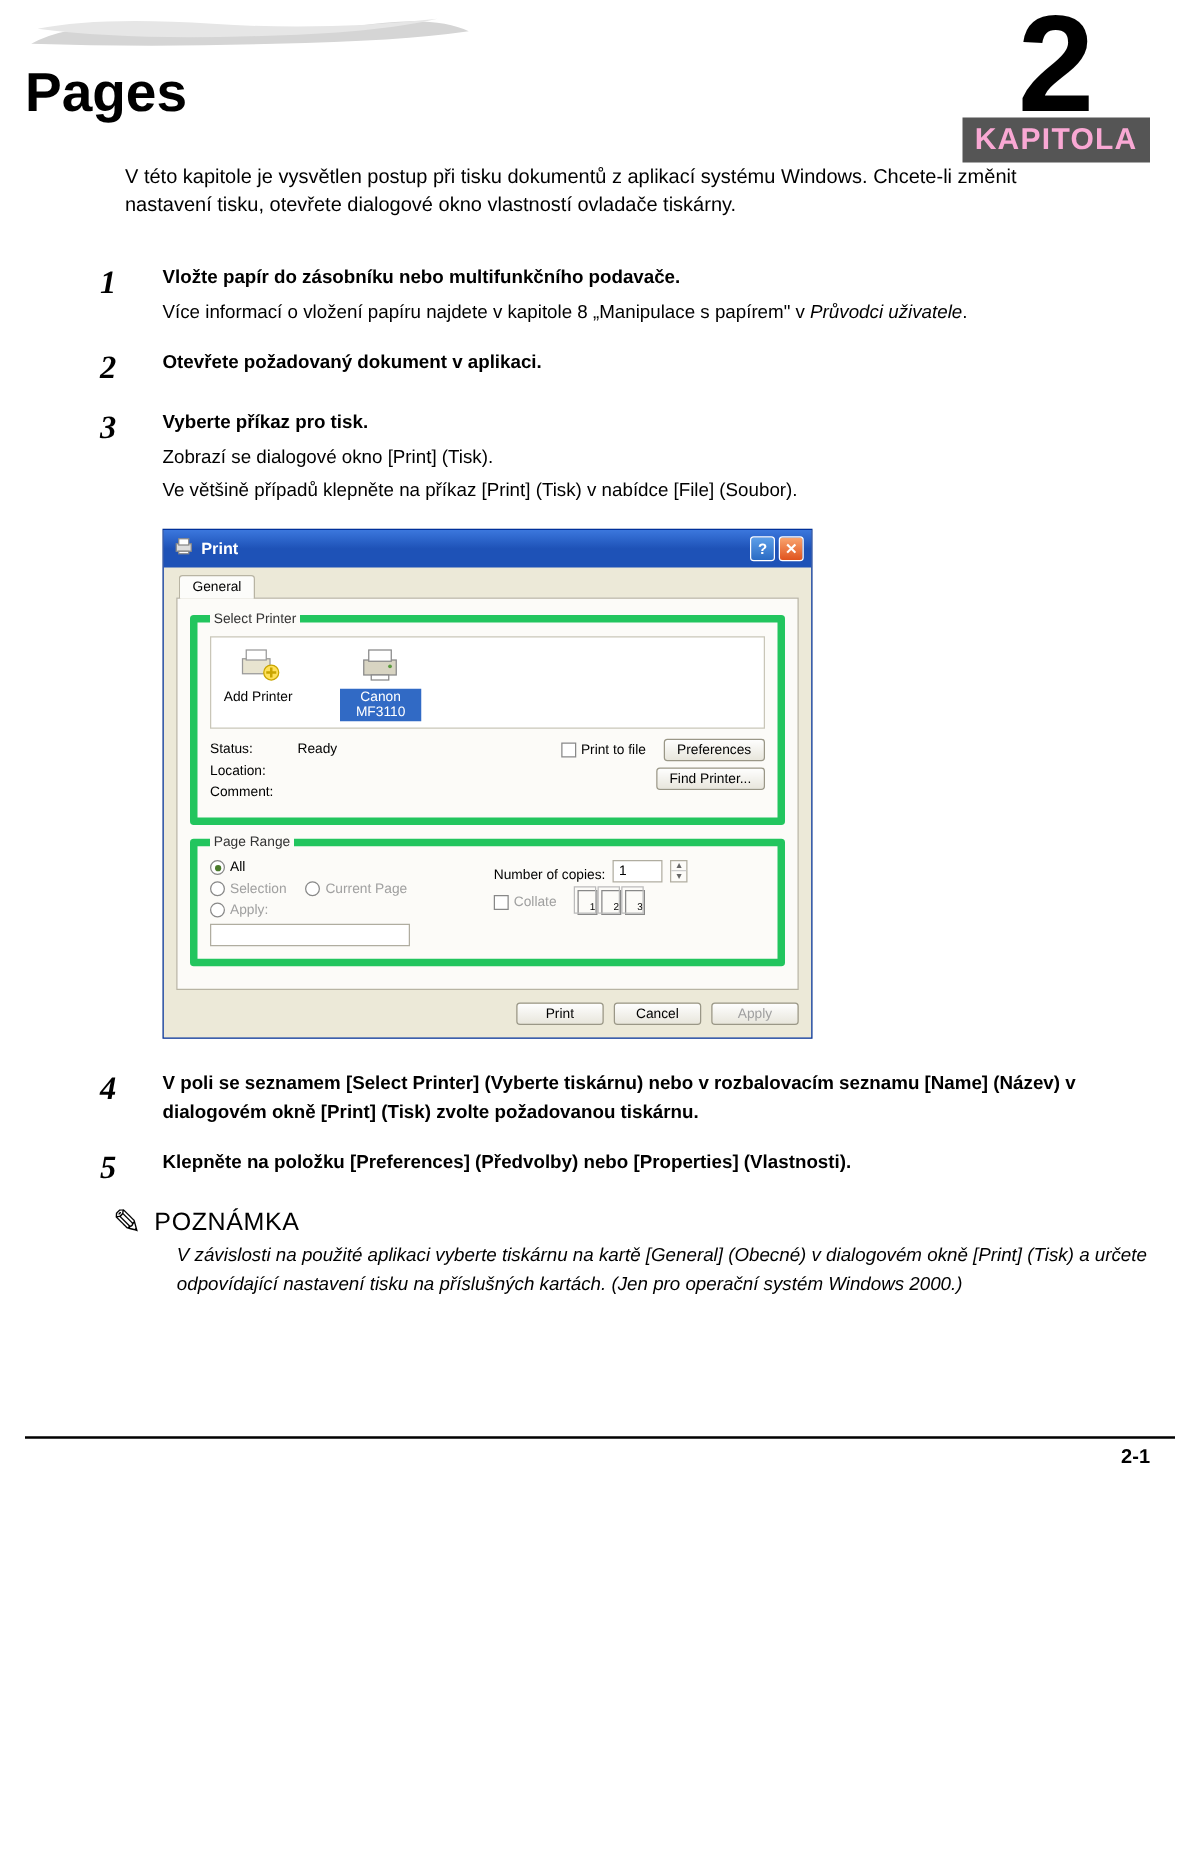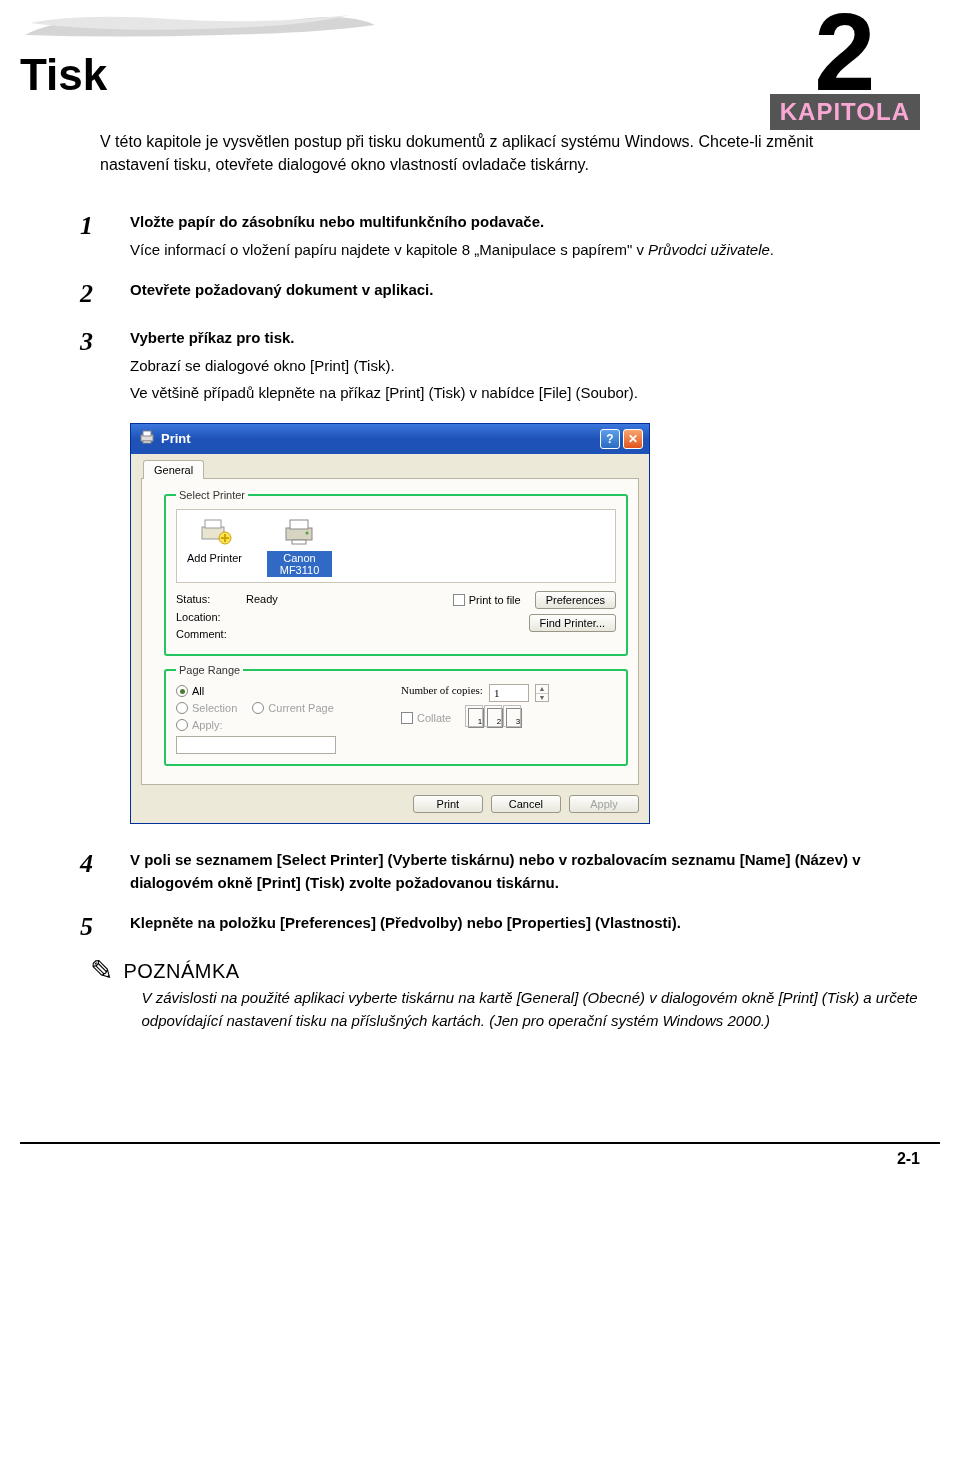--- a/index.html
+++ b/index.html
@@ -148,33 +148,33 @@
     position: relative;
     z-index: 2;
   }
   .tab-panel {
     border: 1px solid #b8b4a3;
     background: #fcfbf8;
     padding: 10px;
     margin-top: -1px;
   }
   fieldset.grp {
-    border: 2px solid #22c55e;
+    border: 6px solid #22c55e;
     border-radius: 3px;
     padding: 8px 10px 10px 10px;
-    margin: 0 0 8px 12px;
+    margin: 0 0 8px 0;
   }
   fieldset.grp legend {
     font-size: 11px;
     color: #333;
     padding: 0 3px;
   }
   .printers {
     display: flex;
-    gap: 20px;
+    gap: 33px;
     padding: 5px 0 5px 5px;
     background: #fff;
     border: 1px solid #c9c6b8;
   }
   .printer-item {
     width: 65px;
     text-align: center;
   }
   .printer-item .p-icon {
     height: 34px;
@@ -260,21 +260,21 @@
   }
   .radio.dis { color:#a0a0a0; }
   .pages-input {
     border: 1px solid #b0ada0;
     background: #fff;
     width: 160px;
     height: 18px;
     display:inline-block;
     vertical-align:middle;
   }
-  .copies-row { display:flex; align-items:flex-start; gap:6px; margin-bottom:6px;font-family:Liberation Serif, serif;}
+  .copies-row { display:flex; align-items:flex-end; gap:6px; margin-bottom:6px;}
   .spin {
     border: 1px solid #b0ada0;
     background:#fff;
     width: 40px;
     height: 18px;
     display:inline-flex;
     align-items:center;
     padding-left:4px;
   }
   .spin-btns {
@@ -346,21 +346,21 @@
     <div class="chapter-label">KAPITOLA</div>
   </div>
 
   <div class="brush">
     <svg width="360" height="40" viewBox="0 0 360 40">
       <path d="M5 30 Q 40 10 120 18 Q 200 25 280 14 Q 330 8 355 20 Q 300 28 200 30 Q 100 33 5 30 Z" fill="#d5d5d5"></path>
       <path d="M10 18 Q 60 8 150 14 Q 240 20 330 10 Q 280 22 180 24 Q 80 27 10 18 Z" fill="#e6e6e6"></path>
     </svg>
   </div>
 
-  <div class="title">Tisk</div>
+  <div class="title">Pages</div>
 
   <div class="intro">V této kapitole je vysvětlen postup při tisku dokumentů z aplikací systému Windows. Chcete-li změnit nastavení tisku, otevřete dialogové okno vlastností ovladače tiskárny.</div>
 
 
   <div class="step">
     <div class="step-num">1</div>
     <div class="step-body">
       <div class="bold">Vložte papír do zásobníku nebo multifunkčního podavače.</div>
       <div class="second">
         <span>Více informací o vložení papíru najdete v kapitole 8 „Manipulace s papírem" v </span><span class="italic-ref">Průvodci uživatele</span><span>.</span>

